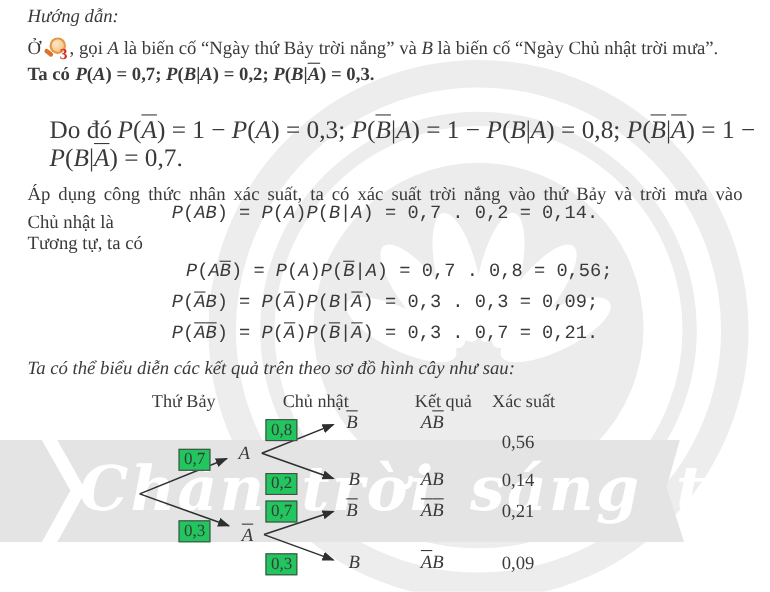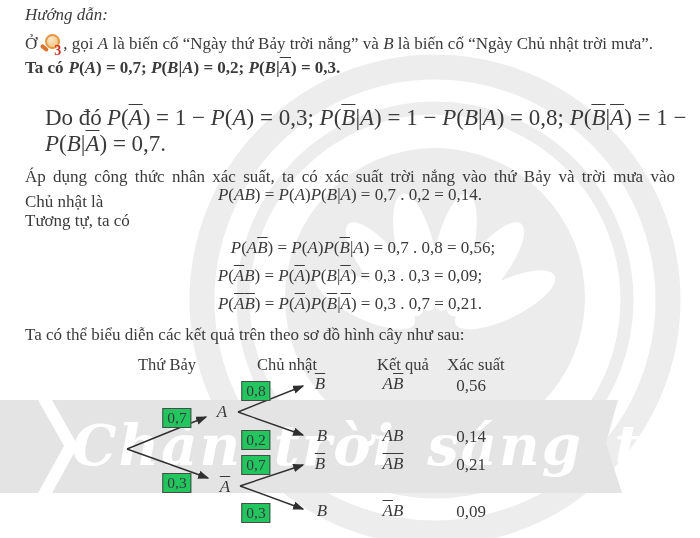--- a/index.html
+++ b/index.html
@@ -20,25 +20,25 @@
   }
 
   
   .heading { position:absolute; left:25px; top:5px; font-size:17px; font-style:italic; }
   .intro   { position:absolute; left:25px; top:34px; width:660px; font-size:17px; }
   .given   { position:absolute; left:25px; top:58px; font-size:17px;font-weight:bold; }
   .derived { position:absolute; left:25px; top:105px; font-size:23px;margin-left:20px; }
   .apdung  { position:absolute; left:25px; top:136px; width:650px; font-size:17px; line-height:25px; }
   .apdung .j1 { display:block; text-align:justify; text-align-last:justify;margin-top:28px; }
   .apdung .j2 { display:block; }
-  .f-center { position:absolute; left:0; width:700px; text-align:center; font-size:17px; }
+  .f-center { position:absolute; left:0; width:700px; text-align:center; font-size:17px;font-family:Liberation Mono, monospace; }
   .f-main  { top:185px; }
   .similarly { position:absolute; left:25px; top:211px; font-size:17px; }
   .f1 { top:238px;margin-left:13px; } .f2 { top:266px; } .f3 { top:294px; }
-  .tree-intro { position:absolute; left:25px; top:325px; font-size:17px; }
+  .tree-intro { position:absolute; left:25px; top:325px; font-size:17px;font-style:italic; }
 
   .lbl-gap { margin-right:5px; }
   .mi { font-style:italic; }
   .ov { text-decoration:overline; text-decoration-thickness:1px; }
 
   
   .mag { position:relative; display:inline-block; width:22px; height:20px; vertical-align:-5px; margin:0 2px; }
   .mag .lens {
     position:absolute; left:6px; top:0; width:11px; height:11px; border:2.6px solid #e8963f;
     border-radius:50%; background:radial-gradient(circle at 35% 30%, #fbe8cb, #f2bc6d);
@@ -151,20 +151,20 @@
       <span class="lbl" style="left:320px; top:36px"><span class="mi ov">B</span></span>
       <span class="lbl" style="left:322px; top:88px"><span class="mi">B</span></span>
       <span class="lbl" style="left:320px; top:116px"><span class="mi ov">B</span></span>
       <span class="lbl" style="left:322px; top:163px"><span class="mi">B</span></span>
 
       <span class="lbl" style="left:393px; top:36px"><span class="mi">A</span><span class="mi ov">B</span></span>
       <span class="lbl" style="left:393px; top:88px"><span class="mi">A</span><span class="mi">B</span></span>
       <span class="lbl" style="left:393px; top:116px"><span class="mi ov">A</span><span class="mi ov">B</span></span>
       <span class="lbl" style="left:393px; top:163px"><span class="mi ov">A</span><span class="mi">B</span></span>
 
-      <span class="lbl" style="left:471px; top:38px">0,56</span>
+      <span class="lbl" style="left:471px; top:54px">0,56</span>
       <span class="lbl" style="left:471px; top:89px">0,14</span>
       <span class="lbl" style="left:471px; top:117px">0,21</span>
       <span class="lbl" style="left:471px; top:164px">0,09</span>
     </div>
 
   </div>
 </div>
 
 </body></html>

